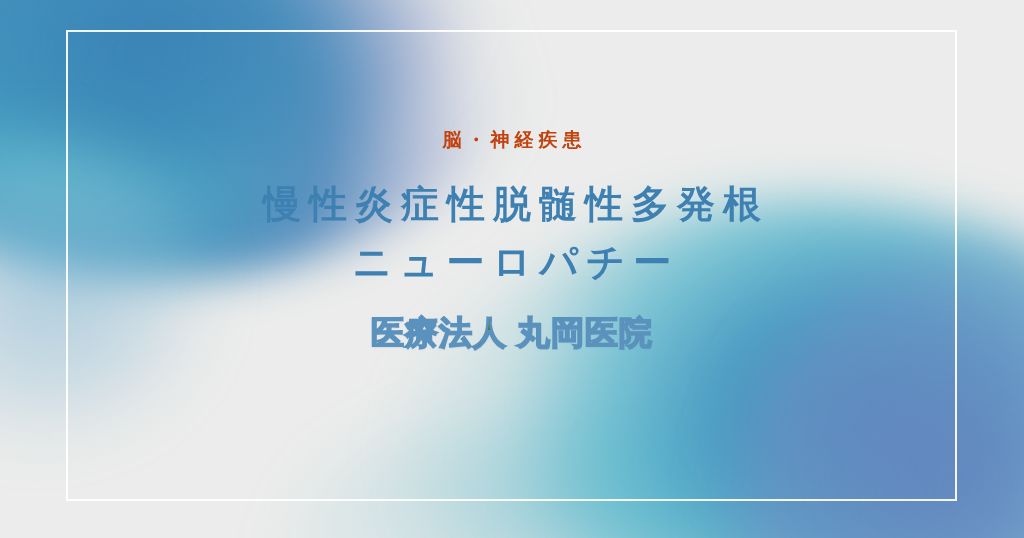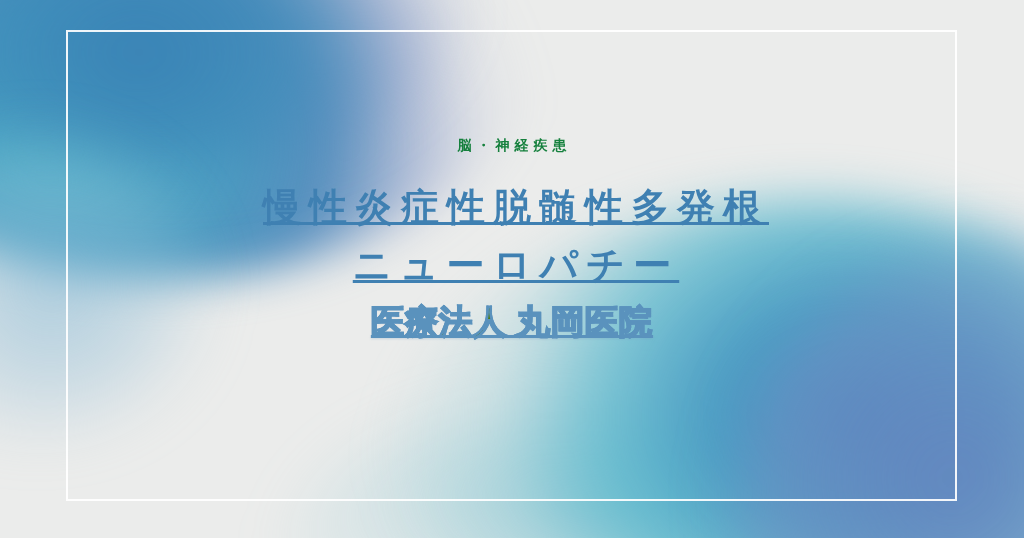--- a/index.html
+++ b/index.html
@@ -159,66 +159,64 @@
     bottom: 0;
     display: flex;
     flex-direction: column;
     align-items: center;
     justify-content: flex-start;
     padding-top: 122px;
     box-sizing: border-box;
   }
 
   .eyebrow {
-    font-size: 14px;
+    font-size: 19px;
     font-weight: 700;
-    color: #15803d;
+    color: #c2410c;
     letter-spacing: 5px;
     text-indent: 5px;
     line-height: 1;
-    margin: 16px 0 26px 0;
+    margin: 8px 0 26px 0;
     white-space: nowrap;
   }
 
   .title {
     margin: 0;
     padding: 0;
     font-size: 38px;
     font-weight: 700;
     color: #3f80b2;
     letter-spacing: 8px;
     line-height: 58px;
     text-align: center;
     white-space: nowrap;
   }
 
   .title-line {
     display: block;
     text-indent: 8px;
-    text-decoration: underline;
   }
 
   .title-line.abbr {
     letter-spacing: 7px;
     font-size: 37px;
   }
 
   .clinic {
-    margin: 8px 0 0 0;
+    margin: 22px 0 0 0;
     font-size: 33px;
     font-weight: 700;
     letter-spacing: 1px;
     line-height: 1.2;
     color: #4d7c0f;
     -webkit-text-stroke: 1.6px #5a92bd;
     text-shadow:
       0 0 1px rgba(122,164,198,0.55),
       0 1px 2px rgba(120,160,195,0.30);
     white-space: nowrap;
-    text-decoration: underline;
   }
 </style>
 </head>
 <body>
 
 <div class="stage">
 
   <div class="bg-layer">
     <div class="blob blob-tealcorner"></div>
     <div class="blob blob-topleft"></div>

